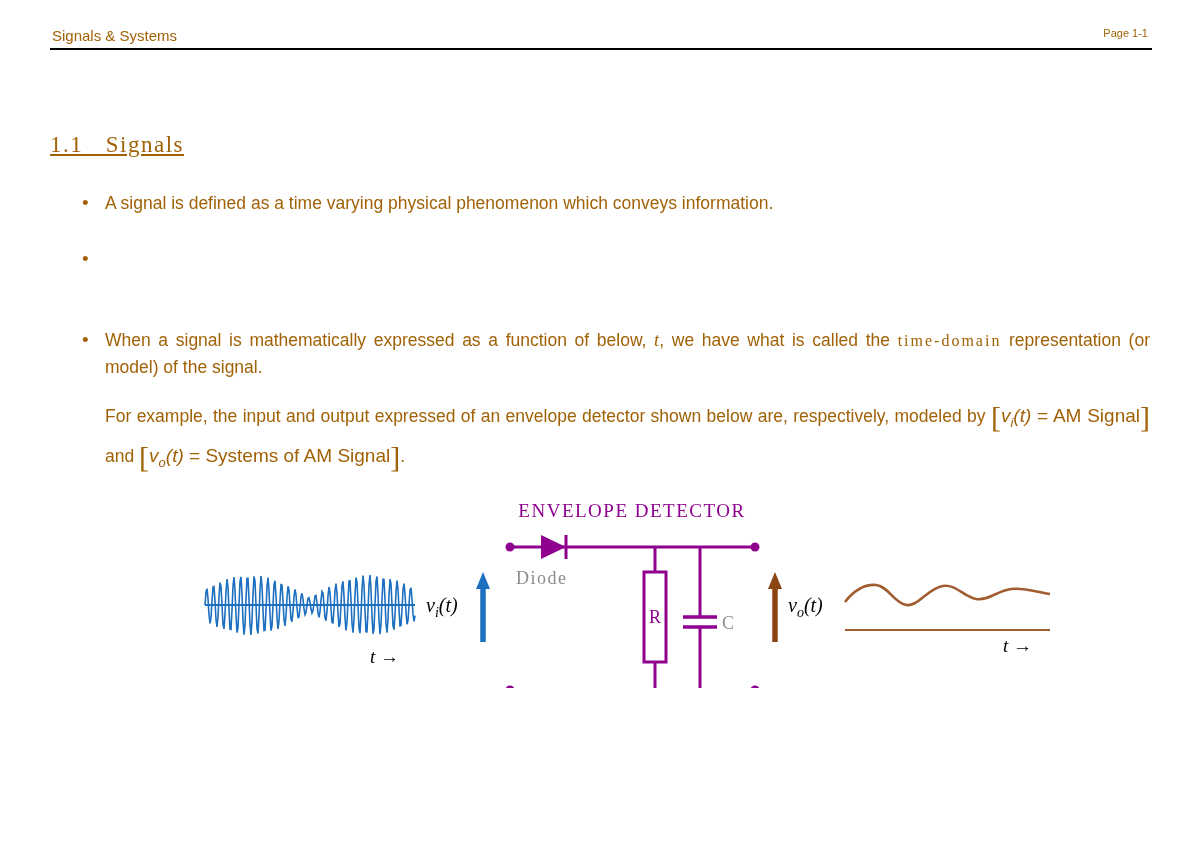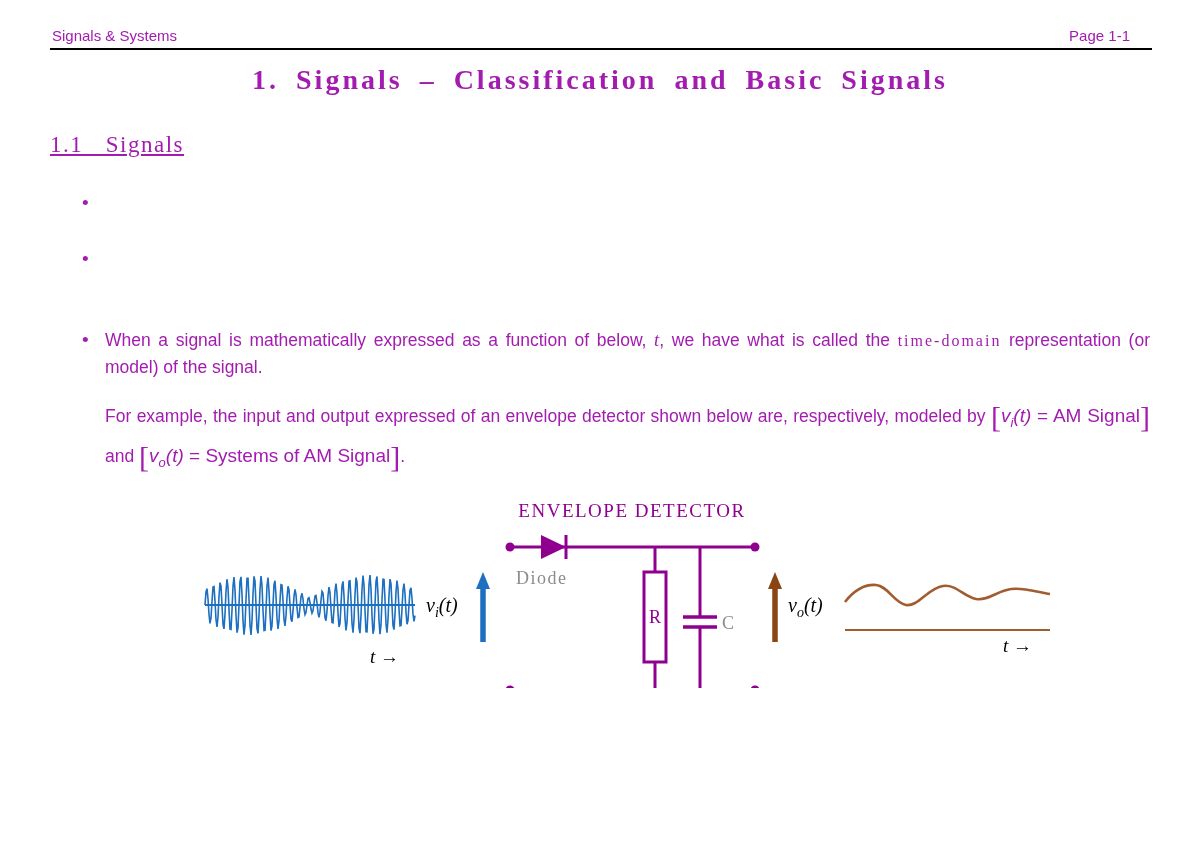--- a/index.html
+++ b/index.html
@@ -1,21 +1,21 @@
 <!DOCTYPE html>
 <html style="--purple: #8f008f; --blue: #1d6fbf; --brown: #a15c2f; --brown-dark: #8b4513; --gray: #8c8c8c;"><head>
 <meta charset="utf-8">
 <style>
   html,body{margin:0;padding:0;background:#ffffff;}
-  .page{position:relative;width:1200px;height:688px;background:#ffffff;color:#a21caf;
+  .page{position:relative;width:1200px;height:688px;background:#ffffff;color:#a16207;
         font-family:"Liberation Sans",sans-serif;overflow:hidden;}
 
   
   .hdr-left{position:absolute;left:52px;top:27px;font-size:15px;}
-  .hdr-right{position:absolute;right:70px;top:27px;font-size:15px;}
+  .hdr-right{position:absolute;right:52px;top:27px;font-size:11px;}
   .hdr-rule{position:absolute;left:50px;right:48px;top:48px;height:2px;background:#000;}
   .ftr-rule{position:absolute;left:50px;right:48px;top:793px;height:2px;background:#000;}
   .ftr-text{position:absolute;left:51px;top:801px;font-size:15px;}
 
   
   .doc-title{position:absolute;top:64px;left:0;width:100%;text-align:center;
              font-family:"Liberation Serif",serif;font-size:28px;font-weight:700;
              letter-spacing:3px;word-spacing:7px;}
   .section-heading{position:absolute;top:132px;left:50px;white-space:pre;
              font-family:"Liberation Serif",serif;font-size:23px;letter-spacing:1.5px;word-spacing:4px;text-decoration:underline;}
@@ -62,25 +62,25 @@
 </style>
 </head>
 <body>
 
 <div class="page">
 
   <div class="hdr-left">Signals &amp; Systems</div>
   <div class="hdr-right">Page 1-1</div>
   <div class="hdr-rule"></div>
 
-  <div class="doc-title">1. Signals – Classification and Basic Signals</div>
   <div class="section-heading">1.1  Signals</div>
 
   <div class="bullet" style="top:190px">
     <span class="dot">•</span>
+    <span>A signal is defined as a time varying physical phenomenon which conveys information.</span>
   </div>
 
   <div class="bullet" style="top:246px">
     <span class="dot">•</span>
   </div>
 
   <div class="bullet" style="top:327px">
     <span class="dot">•</span>
     <span><span>When a signal is mathematically expressed as a function of below,</span>
       <span class="mi">t</span><span>, we have what is called the</span>

